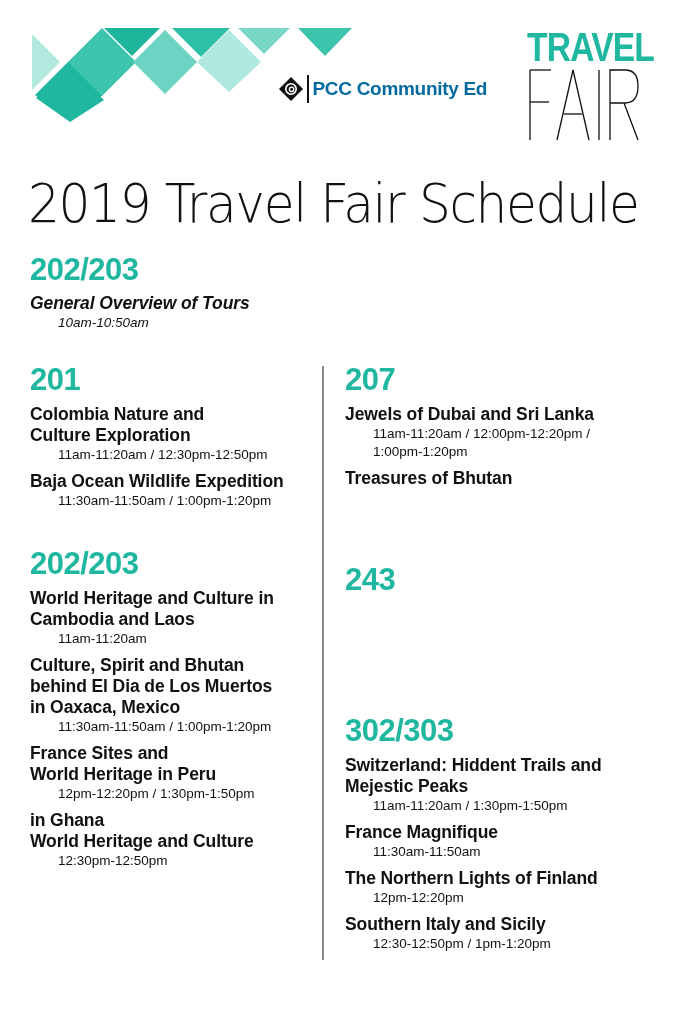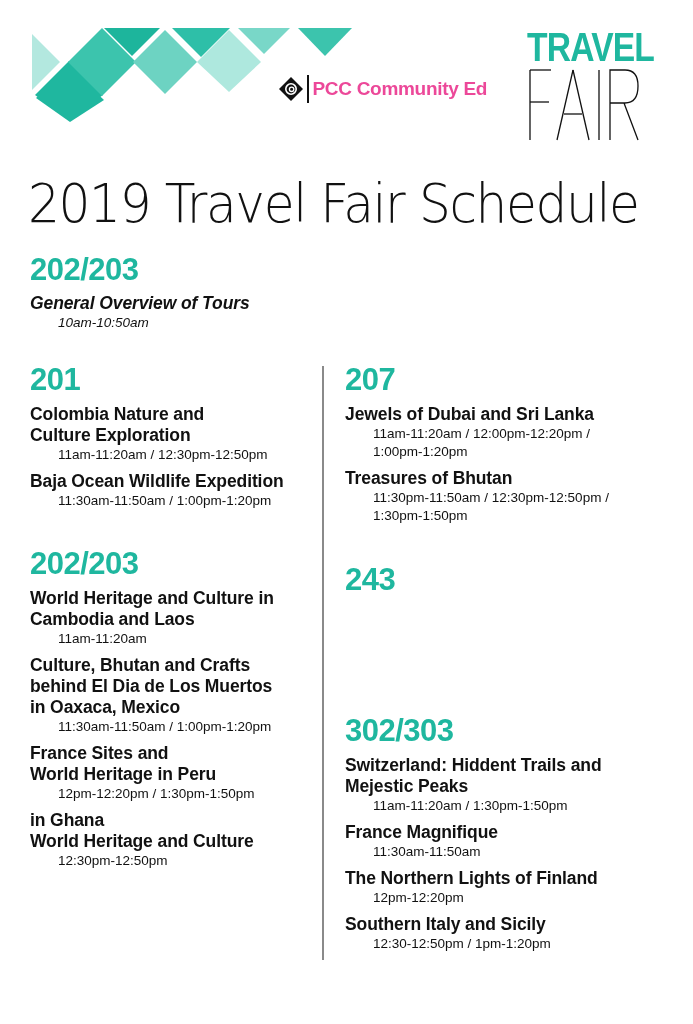--- a/index.html
+++ b/index.html
@@ -3,21 +3,21 @@
   <meta charset="utf-8">
   <style>
     html, body { margin: 0; padding: 0; background: #ffffff; }
     body { width: 693px; height: 1024px; position: relative; overflow: hidden;
            font-family: "Liberation Sans", "DejaVu Sans", sans-serif; color: #111; }
     .banner { position: absolute; left: 0; top: 0; width: 693px; height: 160px; }
     .banner svg { position: absolute; left: 0; top: 0; }
     .pcc-logo { position: absolute; left: 278px; top: 74px; display: flex; align-items: center; height: 30px; }
     .pcc-logo .mark { width: 26px; height: 26px; }
     .pcc-logo .sep { width: 1.5px; height: 28px; background: #111; margin: 0 4px 0 3px; }
-    .pcc-logo .text { font-weight: 700; font-size: 19px; letter-spacing: -0.3px; color: #ec4899; }
+    .pcc-logo .text { font-weight: 700; font-size: 19px; letter-spacing: -0.3px; color: #0369a1; }
     .tf-logo { position: absolute; left: 527px; top: 28px; width: 115px; }
     .tf-logo .travel { font-family: "Liberation Sans", sans-serif; font-weight: 700; font-size: 41px;
                        color: #1fb79f; line-height: 38px; letter-spacing: -1px; transform: scaleX(0.82);
                        transform-origin: left top; white-space: nowrap; }
     .tf-logo svg { display: block; margin-top: 2px; }
     .page-title { position: absolute; left: 28px; top: 172px; font-size: 54px; font-weight: 300;
                   letter-spacing: -1.5px; color: #111; white-space: nowrap; line-height: 64px;
                   font-family: "DejaVu Sans", sans-serif; font-weight: 200; transform: scaleX(0.93);
                   transform-origin: left top; -webkit-text-stroke: 0; }
     .room { color: #1fb79f; font-weight: 700; font-size: 31px; line-height: 34px; letter-spacing: -0.5px; }
@@ -113,21 +113,21 @@
   <div class="room">202/203</div>
   <div class="event">
     <div class="event-title">
       <div>World Heritage and Culture in</div>
       <div>Cambodia and Laos</div>
     </div>
     <div class="event-time">11am-11:20am</div>
   </div>
   <div class="event">
     <div class="event-title">
-      <div>Culture, Bhutan and Crafts</div>
+      <div>Culture, Spirit and Bhutan</div>
       <div>behind El Dia de Los Muertos</div>
       <div>in Oaxaca, Mexico</div>
     </div>
     <div class="event-time">11:30am-11:50am / 1:00pm-1:20pm</div>
   </div>
   <div class="event">
     <div class="event-title">
       <div>France Sites and</div>
       <div>World Heritage in Peru</div>
     </div>
@@ -146,24 +146,20 @@
   <div class="room">207</div>
   <div class="event">
     <div class="event-title">Jewels of Dubai and Sri Lanka</div>
     <div class="event-time">
       <div>11am-11:20am / 12:00pm-12:20pm /</div>
       <div>1:00pm-1:20pm</div>
     </div>
   </div>
   <div class="event">
     <div class="event-title">Treasures of Bhutan</div>
-    <div class="event-time">
-      <div>11:30pm-11:50am / 12:30pm-12:50pm /</div>
-      <div>1:30pm-1:50pm</div>
-    </div>
   </div>
 </div>
 
 <div class="block" style="left:345px; top:563px; width:320px;">
   <div class="room">243</div>
 </div>
 
 <div class="block" style="left:345px; top:714px; width:320px;">
   <div class="room">302/303</div>
   <div class="event">

